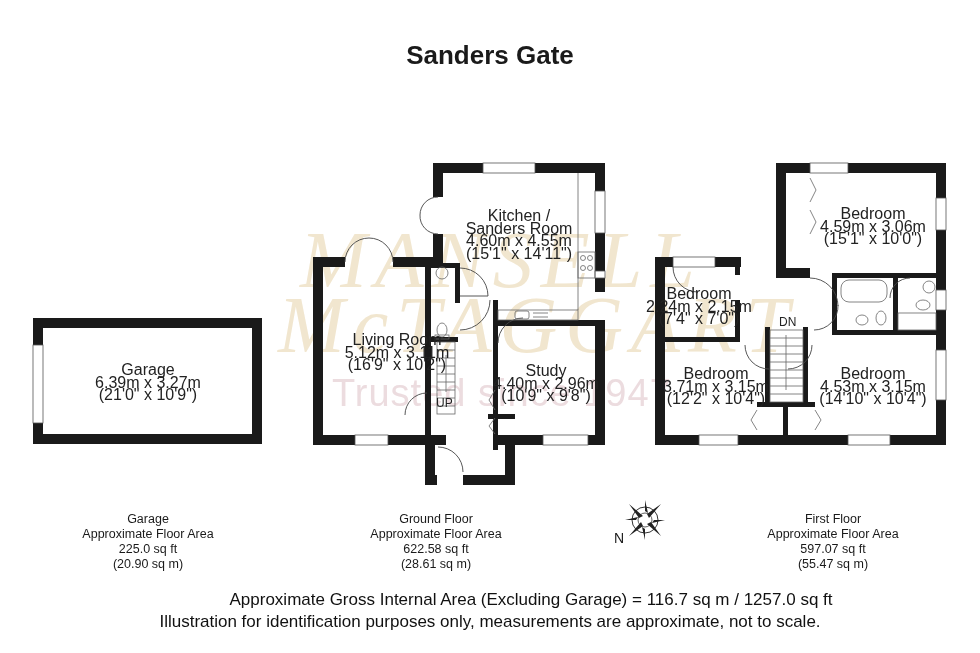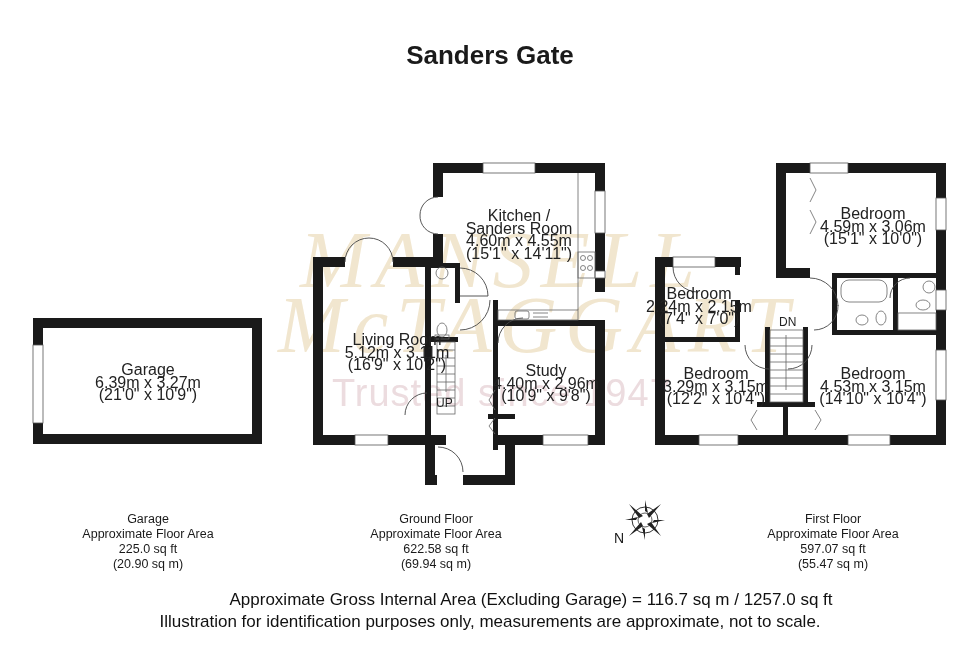--- a/index.html
+++ b/index.html
@@ -215,21 +215,21 @@
   <div>4.59m x 3.06m</div>
   <div>(15'1" x 10'0")</div>
 </div>
 <div class="room-label" style="left:699px; top:288px;">
   <div>Bedroom</div>
   <div>2.24m x 2.15m</div>
   <div>(7'4" x 7'0")</div>
 </div>
 <div class="room-label" style="left:716px; top:368px;">
   <div>Bedroom</div>
-  <div>3.29m x 3.15m</div>
+  <div>3.71m x 3.15m</div>
   <div>(12'2" x 10'4")</div>
 </div>
 <div class="room-label" style="left:873px; top:368px;">
   <div>Bedroom</div>
   <div>4.53m x 3.15m</div>
   <div>(14'10" x 10'4")</div>
 </div>
 
 <div class="updn" style="left:436px; top:396px;">UP</div>
 <div class="updn" style="left:779px; top:315px;">DN</div>
@@ -237,21 +237,21 @@
 <div class="floor-summary" style="left:148px; top:512px;">
   <div>Garage</div>
   <div>Approximate Floor Area</div>
   <div>225.0 sq ft</div>
   <div>(20.90 sq m)</div>
 </div>
 <div class="floor-summary" style="left:436px; top:512px;">
   <div>Ground Floor</div>
   <div>Approximate Floor Area</div>
   <div>622.58 sq ft</div>
-  <div>(69.94 sq m)</div>
+  <div>(28.61 sq m)</div>
 </div>
 <div class="floor-summary" style="left:800px; top:512px;margin-left:33px;">
   <div>First Floor</div>
   <div>Approximate Floor Area</div>
   <div>597.07 sq ft</div>
   <div>(55.47 sq m)</div>
 </div>
 
 <div class="footer" style="top:589px;padding-left:41px;">Approximate Gross Internal Area (Excluding Garage) = 116.7 sq m / 1257.0 sq ft</div>
 <div class="footer" style="top:611px;">Illustration for identification purposes only, measurements are approximate, not to scale.</div>

